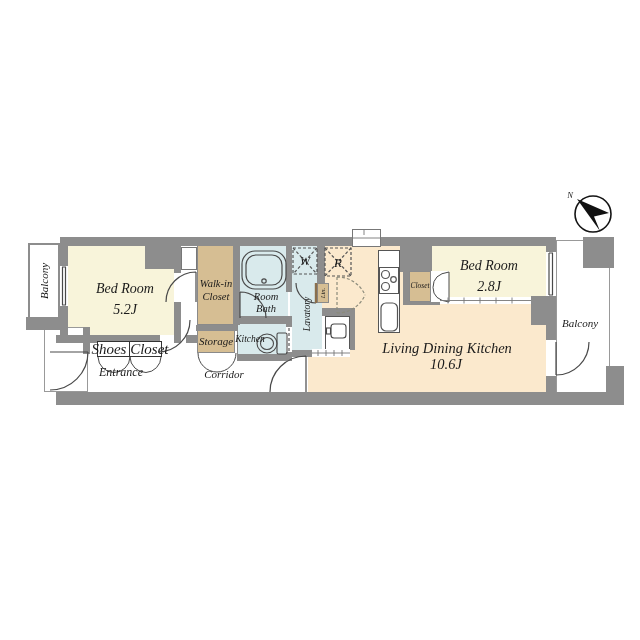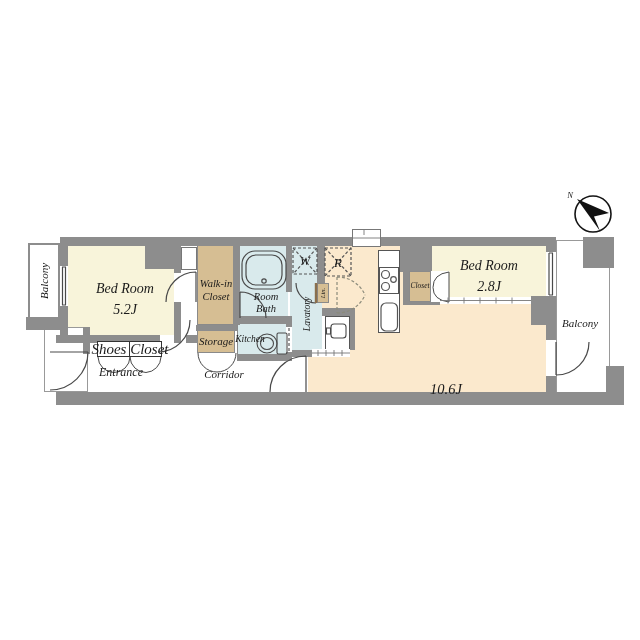--- a/index.html
+++ b/index.html
@@ -171,16 +171,17 @@
   <div class="label" style="left:266px;top:297px;font-size:10.5px;">Room</div>
   <div class="label" style="left:266px;top:309px;font-size:10.5px;">Bath</div>
   <div class="label" style="left:250px;top:340px;font-size:9.5px;">Kitchen</div>
   <div class="label vlabel" style="left:308px;top:314px;font-size:9.5px;">Lavatory</div>
   <div class="label vlabel" style="left:323px;top:293px;font-size:6.5px;">Lin.</div>
   <div class="label" style="left:305px;top:261px;font-size:12px;">W</div>
   <div class="label" style="left:338px;top:262px;font-size:13px;">R</div>
   <div class="label" style="left:420px;top:286px;font-size:7.5px;">Closet</div>
   <div class="label" style="left:489px;top:266px;font-size:14px;">Bed Room</div>
   <div class="label" style="left:489px;top:287px;font-size:14px;">2.8J</div>
-  <div class="label" style="left:446px;top:364px;font-size:14.5px;margin-top:25px;">10.6J</div>
+  <div class="label" style="left:447px;top:348px;font-size:14.5px;">Living Dining Kitchen</div>
+  <div class="label" style="left:446px;top:364px;font-size:14.5px;">10.6J</div>
   <div class="label" style="left:580px;top:323px;font-size:11px;">Balcony</div>
   <div class="label" style="left:570px;top:195px;font-size:8.5px;">N</div>
 </div>
 
 </body></html>

